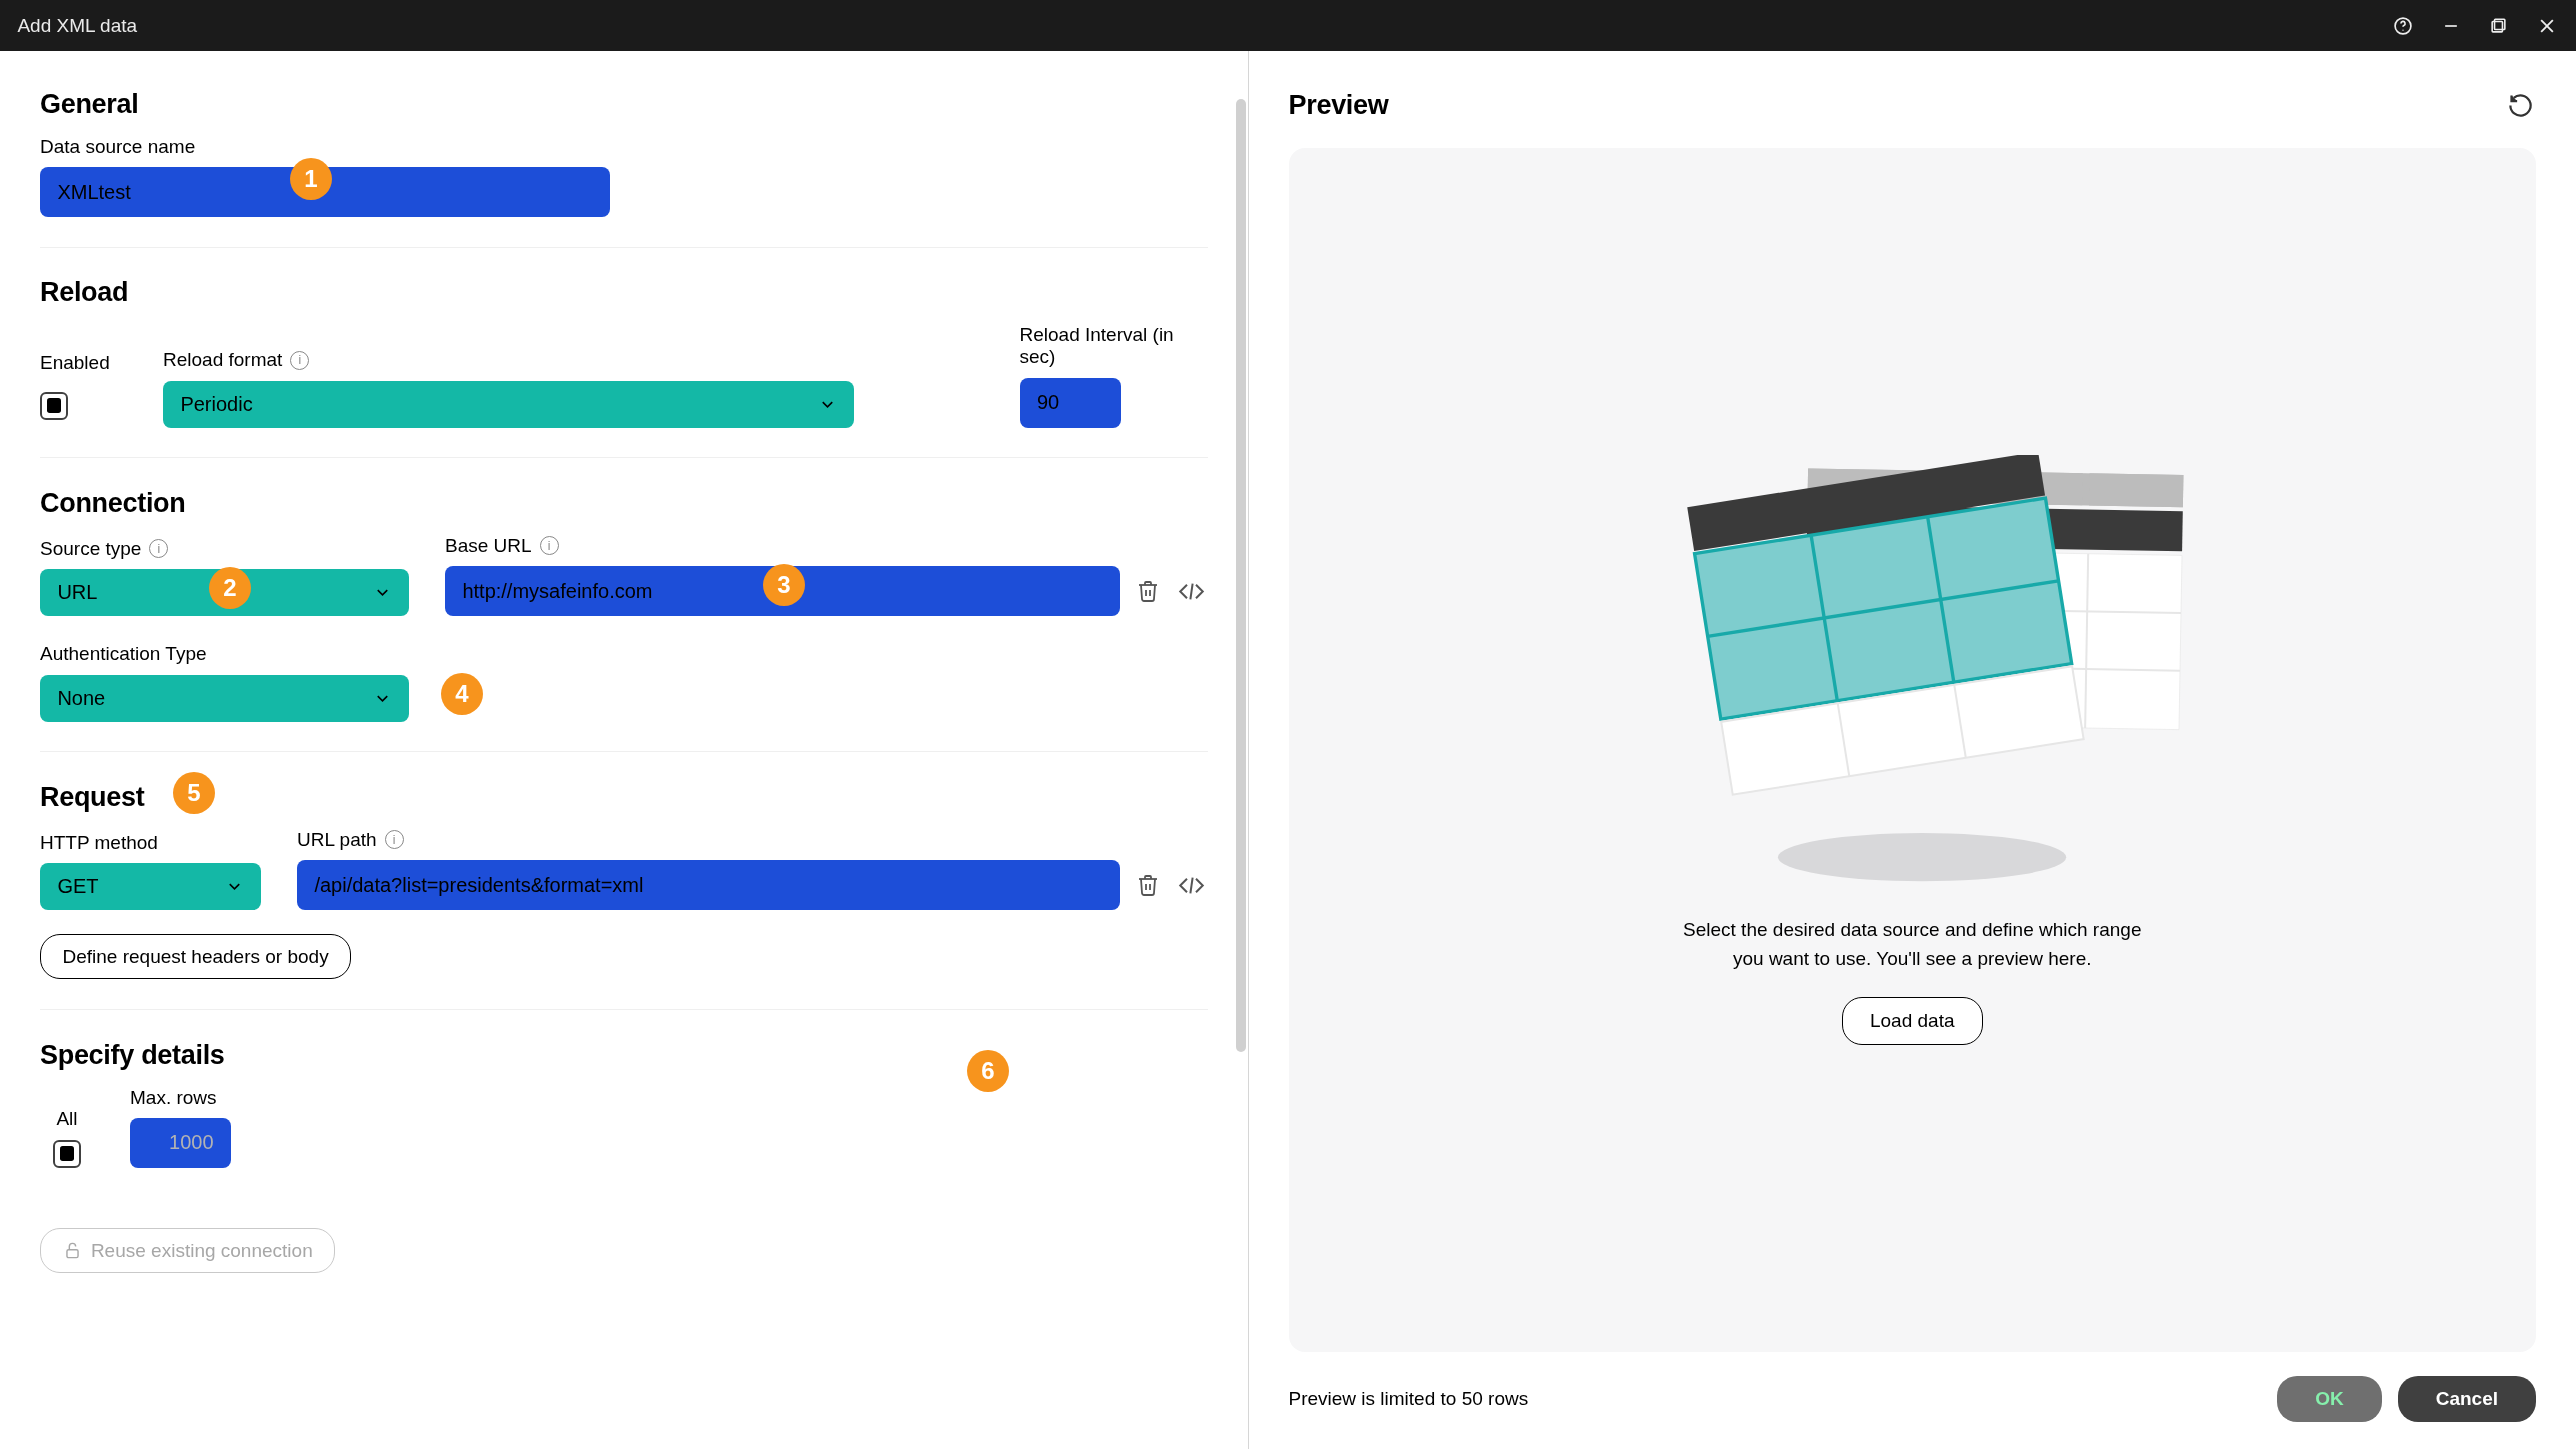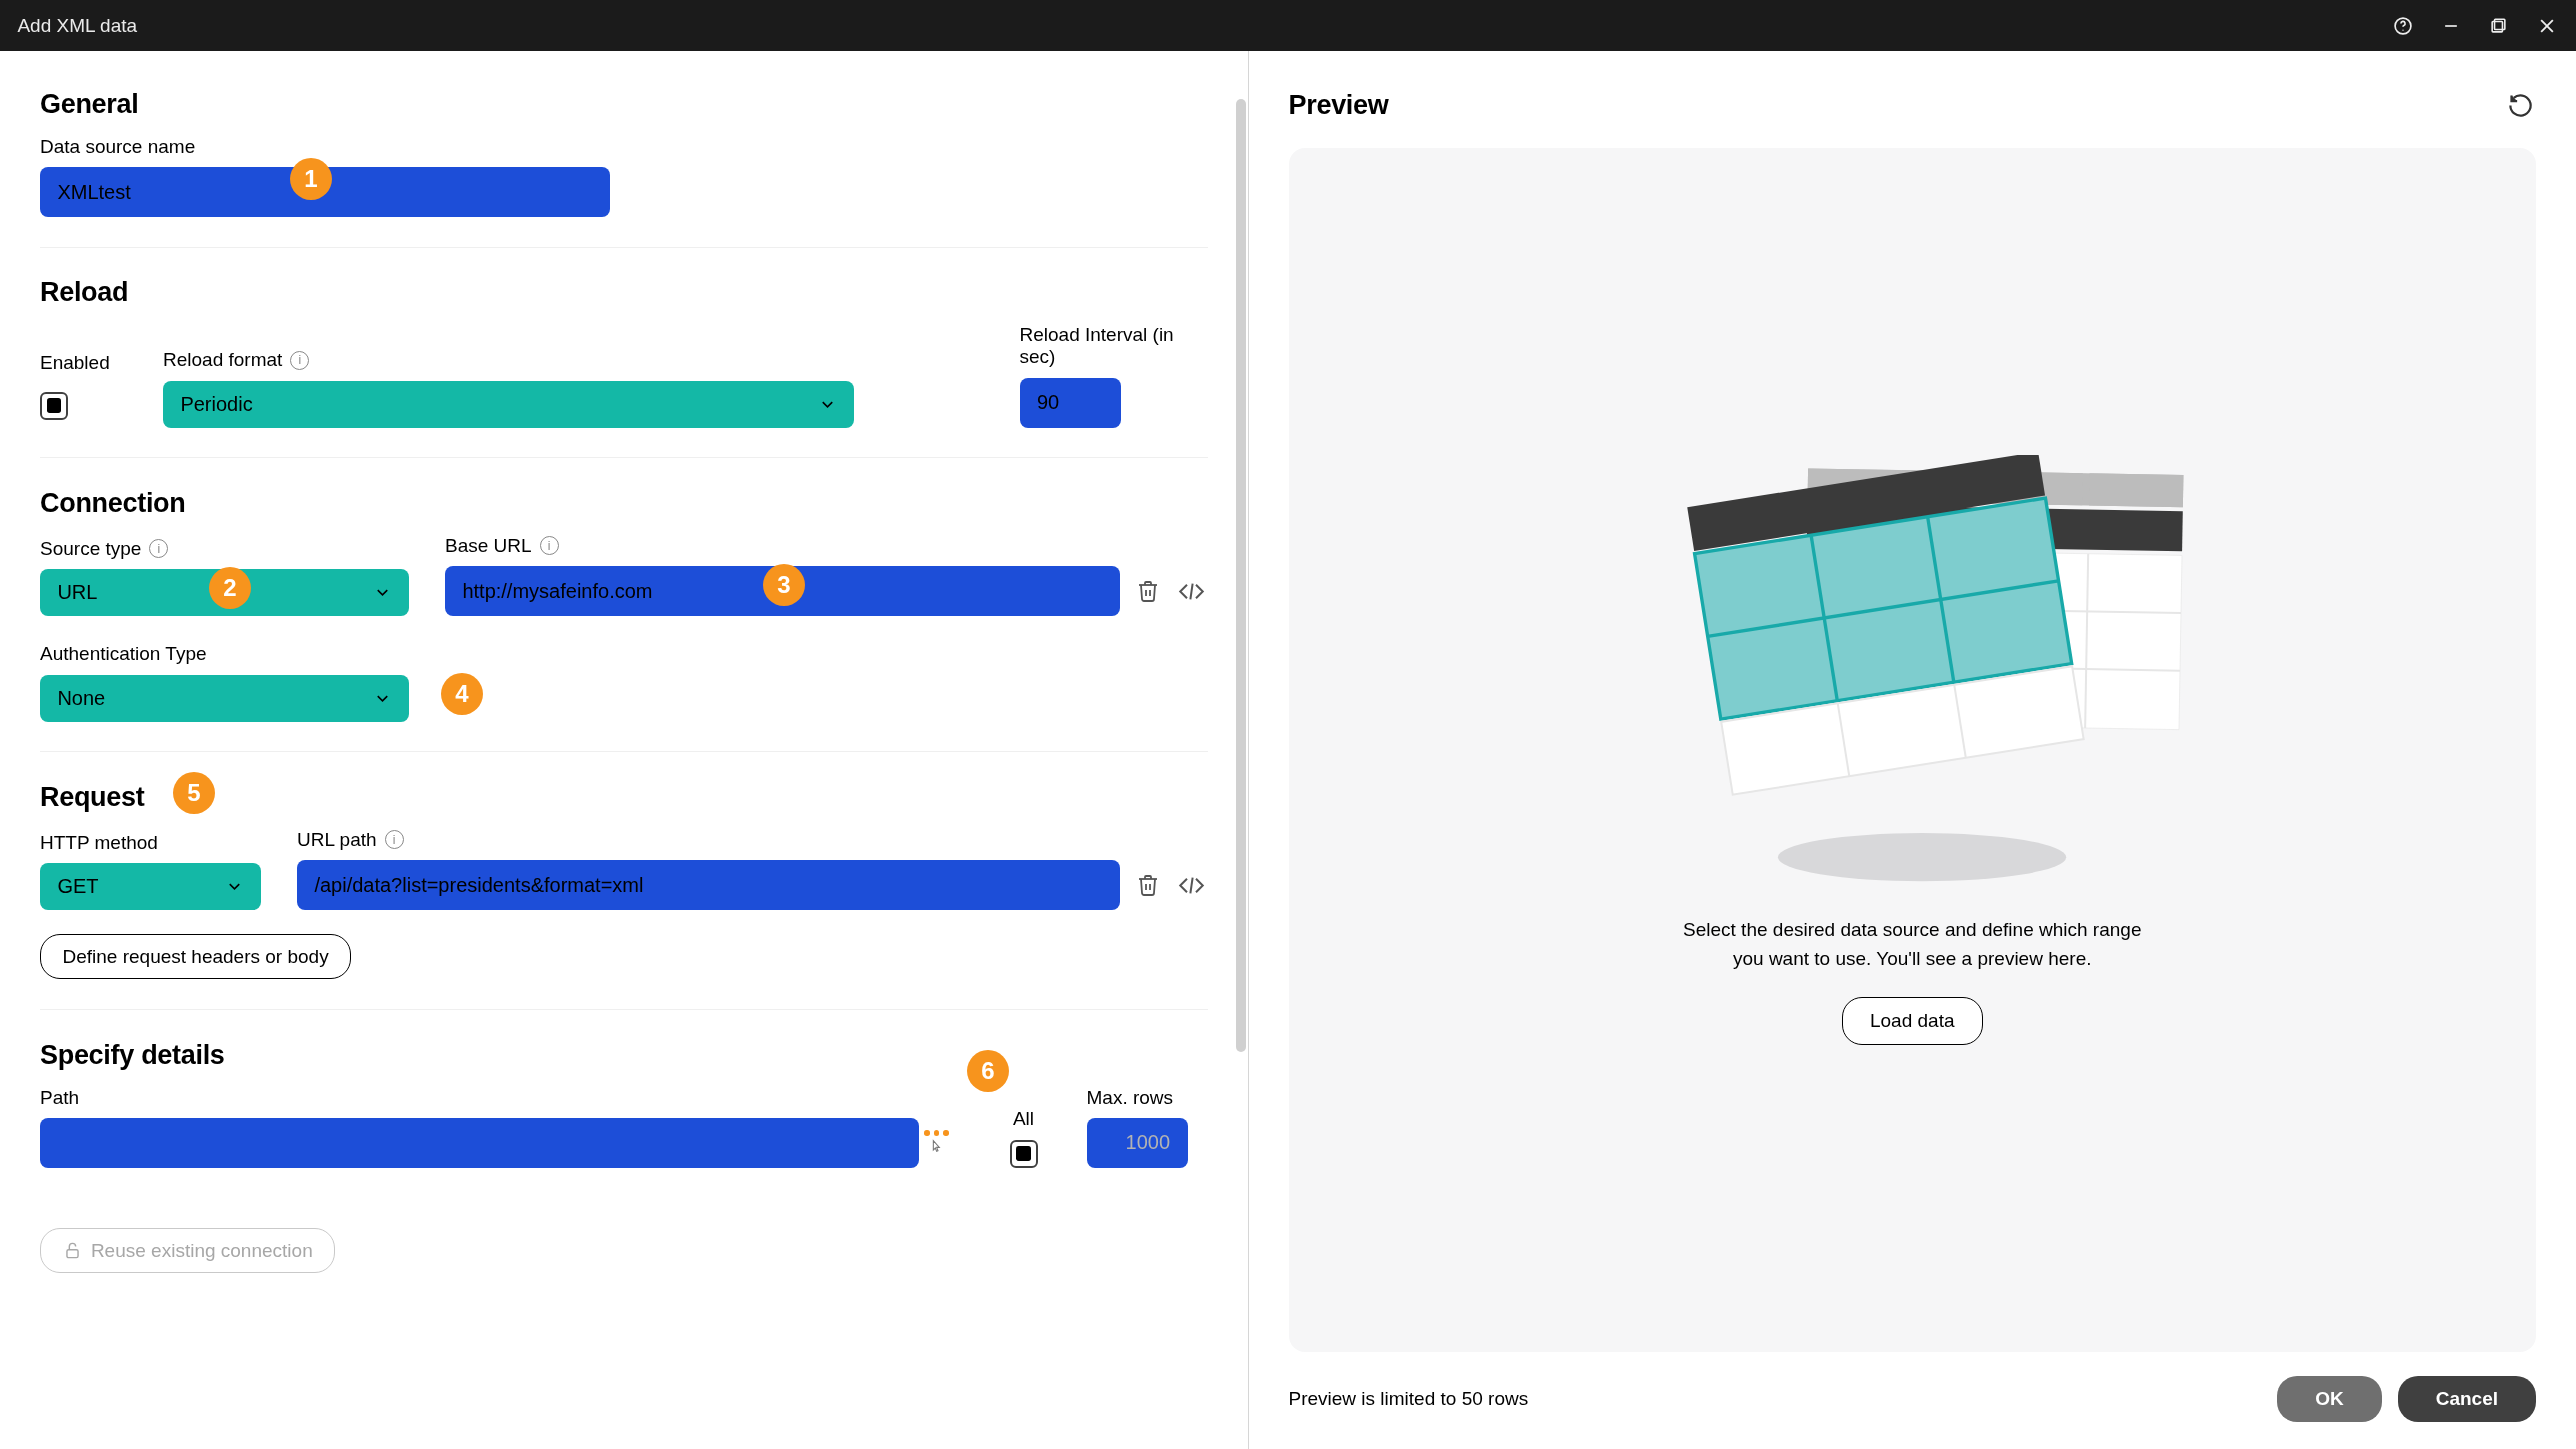--- a/index.html
+++ b/index.html
@@ -79,21 +79,21 @@
   .right-header { display:flex; align-items:center; justify-content:space-between; margin-bottom: 27px;}
   .preview-box { flex:1; background:#f6f6f7; border-radius:16px; display:flex; flex-direction:column; align-items:center; justify-content:center; padding: 40px; }
 
   .hint { font-size: 19px; color:#000; text-align:center; margin-top: 32px; line-height:1.5; max-width: 550px;}
   .loadbtn { border:1.3px solid #000; border-radius:20px; padding:12px 27px; font-size:19px; background:#fff; cursor:pointer; margin-top:24px; font-weight:500;}
 
   .footer-right { display:flex; align-items:center; justify-content:space-between; margin-top:24px; }
   .footer-note { font-size:19px; color:#000; }
   .footer-actions { display:flex; gap:16px; }
   .pill-btn { border:none; border-radius:20px; padding:12px 38px; font-size:19px; font-weight:600; cursor:pointer; }
-  .pill-btn.ok { background:#6f6f6f; color:#ffffff; }
+  .pill-btn.ok { background:#6f6f6f; color:#86efac; }
   .pill-btn.cancel { background:#404040; color:#fff; }
 
   svg { display:block; }
   .chev svg { stroke:#000; }
 
   .illus { position: relative; width: 610px; height: 429px; }
 
   
   .info-icon { width:19px;height:19px;border:1.3px solid #888;border-radius:50%;display:inline-flex;align-items:center;justify-content:center;font-size:12px;color:#888;font-style:normal; line-height:1;}
 
@@ -299,36 +299,20 @@
         </button>
       </div>
 
       <div class="divider"></div>
 
       
       <div class="section-wrap" style="position:relative;">
         <h2 class="section">Specify details</h2>
         <div class="numbadge" style="left:927px; top:10.7px;">6</div>
         <div class="row" style="align-items:flex-end;">
-          <div class="col" style="flex:1;">
-            <div class="label-row">Path</div>
-            <div style="display:flex; align-items:center;">
-              <input class="field-input" style="flex: 1 1 0%;">
-              <div class="dotwrap">
-                <div class="dots3">
-                    <span></span>
-                    <span></span>
-                    <span></span>
-                  </div>
-                <svg width="16" height="17.4" viewBox="0 0 24 24" fill="none" stroke="#777" stroke-width="1.6">
-                    <path d="M8 3v14l3-3 2 5 2-1-2-5h4z"></path>
-                  </svg>
-              </div>
-            </div>
-          </div>
           <div class="col" style="width:54px; align-items:center;">
             <div class="label-row" style="justify-content:center;">All</div>
             <div class="checkbox">
                 <div class="fill"></div>
               </div>
           </div>
           <div class="col" style="width:121px;">
             <div class="label-row">Max. rows</div>
             <input class="field-input" style="width: 101px; text-align: right; color: rgb(179, 179, 179);" placeholder="1000">
           </div>

